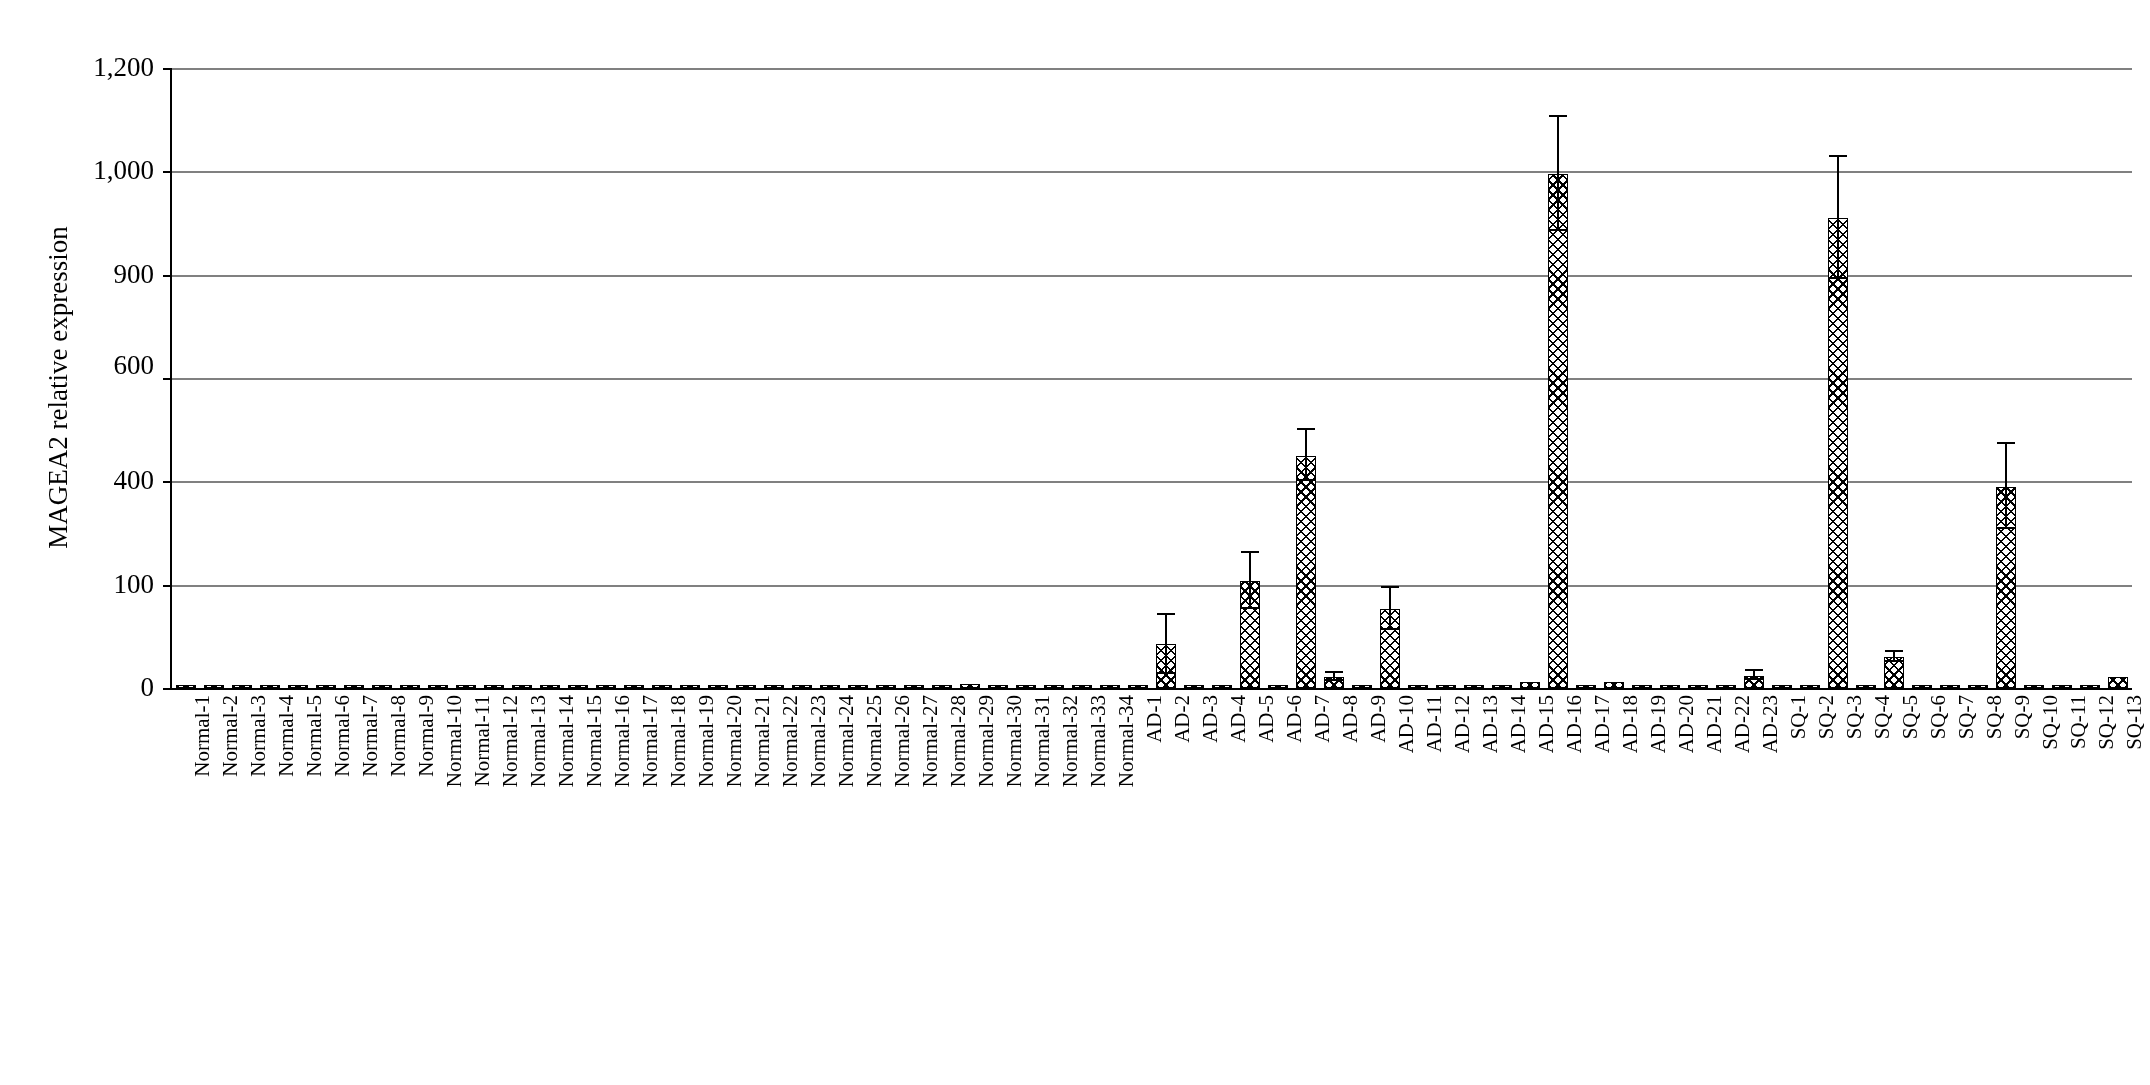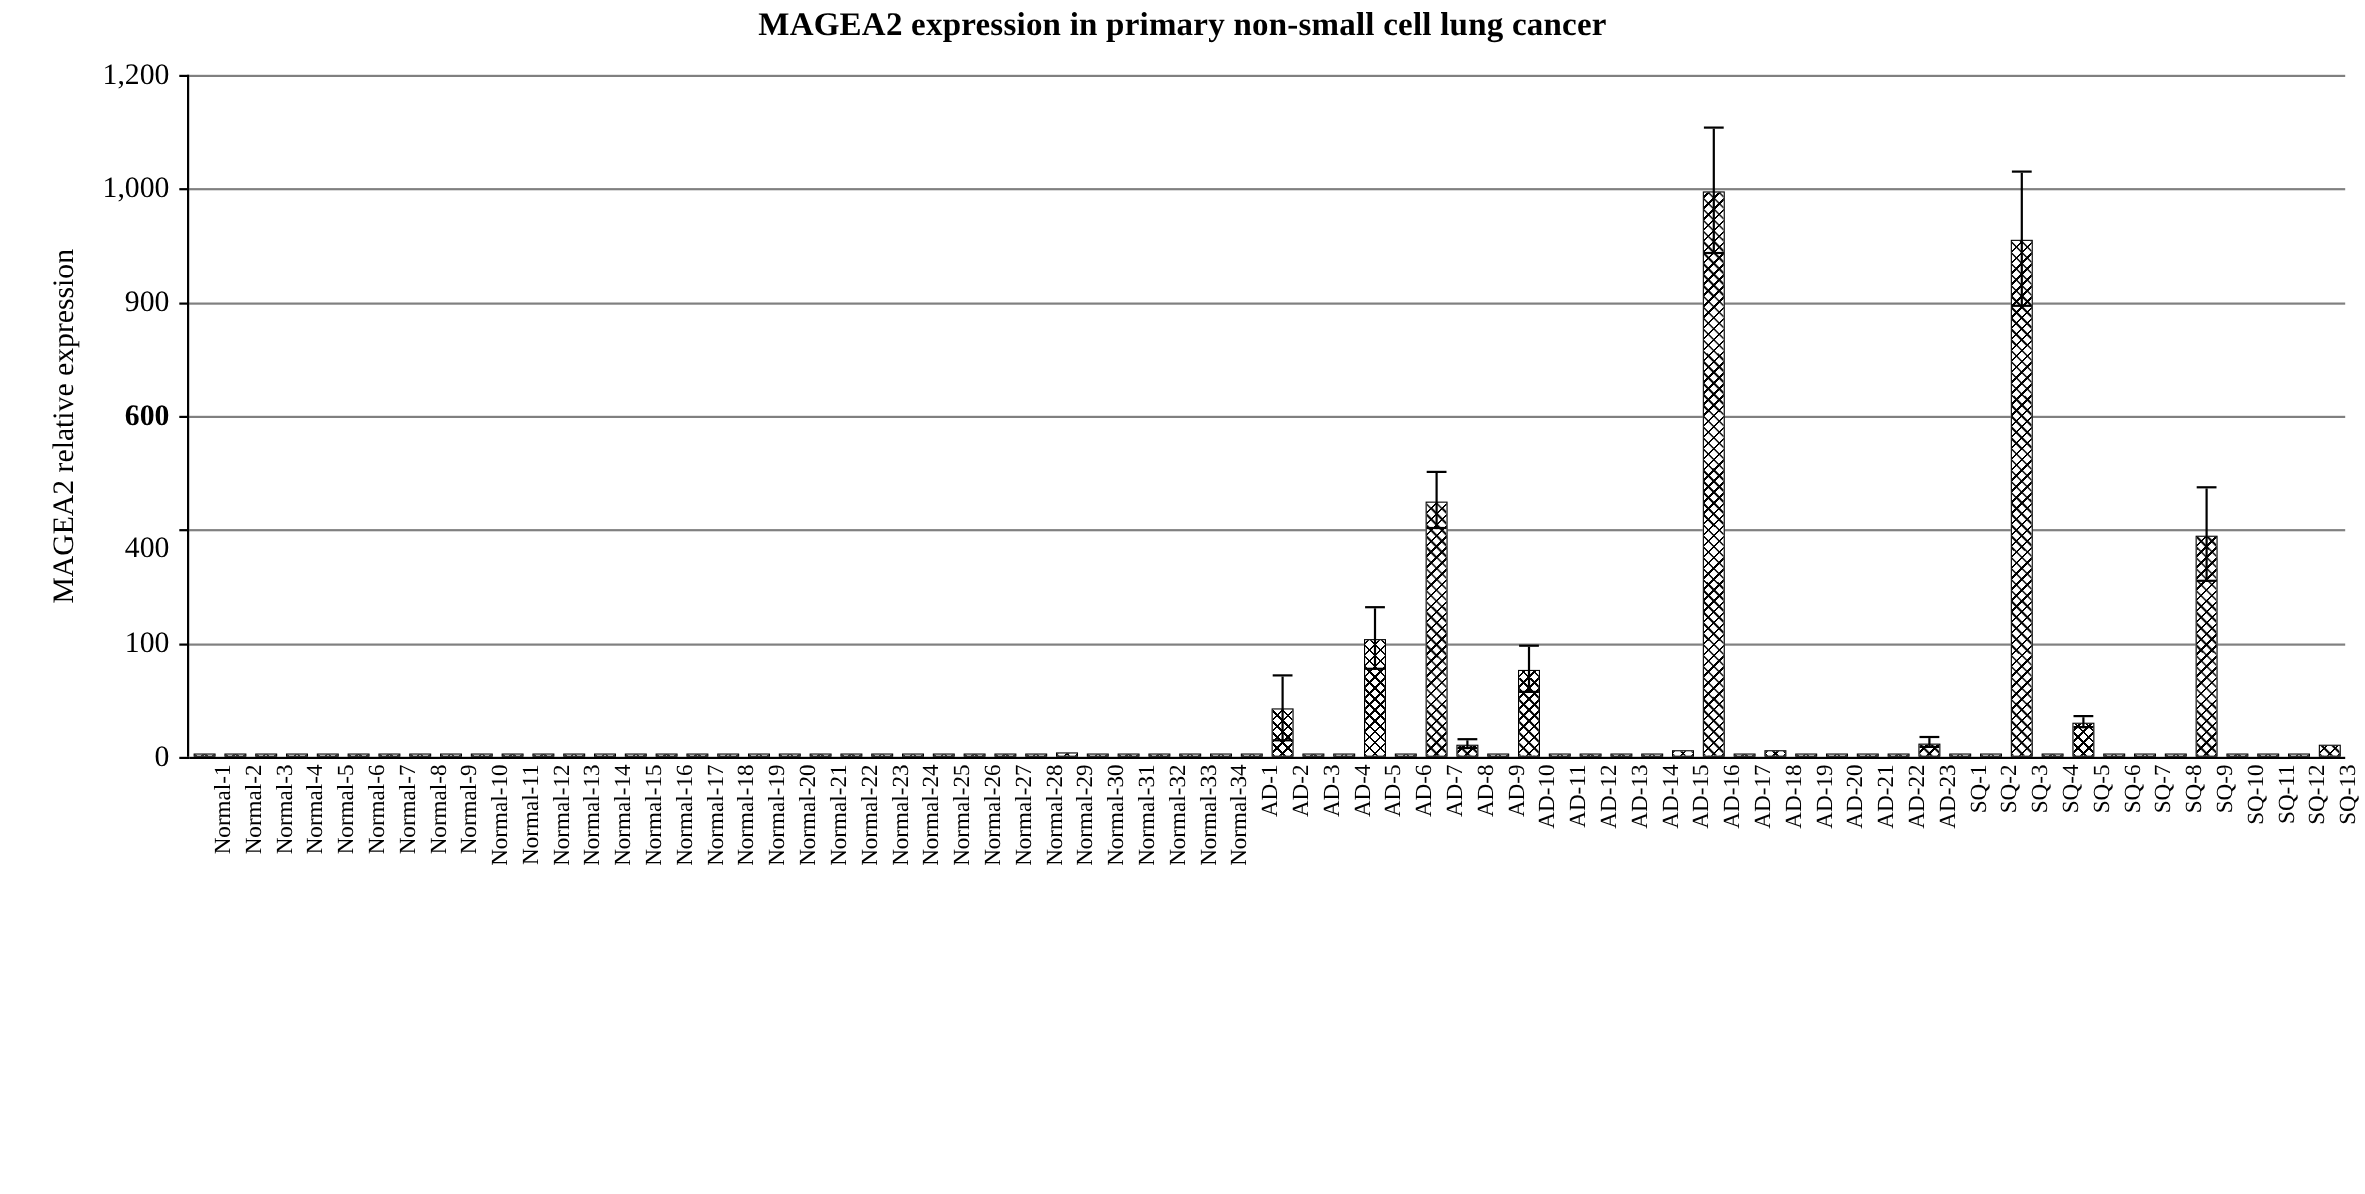--- a/index.html
+++ b/index.html
@@ -132,29 +132,28 @@
     transform-origin: left top;
     text-align: right;
     white-space: nowrap;
   }
 </style>
 </head>
 <body>
 
 <div id="chart-root">
 
-  <div id="chart-title">MAGEA2 expression in primary non-small cell lung cancer</div>
 
   <div id="y-axis-label">MAGEA2  relative expression</div>
 
   <div id="ytick-layer">
       <div class="ytick" style="top: 674px;">0</div>
       <div class="ytick" style="top: 570.667px;">100</div>
-      <div class="ytick" style="top: 467.333px; margin-top: 17px;">400</div>
-      <div class="ytick" style="top: 364px; font-weight: bold;">600</div>
+      <div class="ytick" style="top: 467.333px;">400</div>
+      <div class="ytick" style="top: 352px;">600</div>
       <div class="ytick" style="top: 260.667px;">900</div>
       <div class="ytick" style="top: 157.333px;">1,000</div>
       <div class="ytick" style="top: 54px;">1,200</div>
     </div>
 
   <div id="plot-area">
     <div id="gridlines">
         <div class="gridline zero" style="top: 620px;"></div>
         <div class="tickmark" style="top: 620px;"></div>
         <div class="gridline" style="top: 516.667px;"></div>

